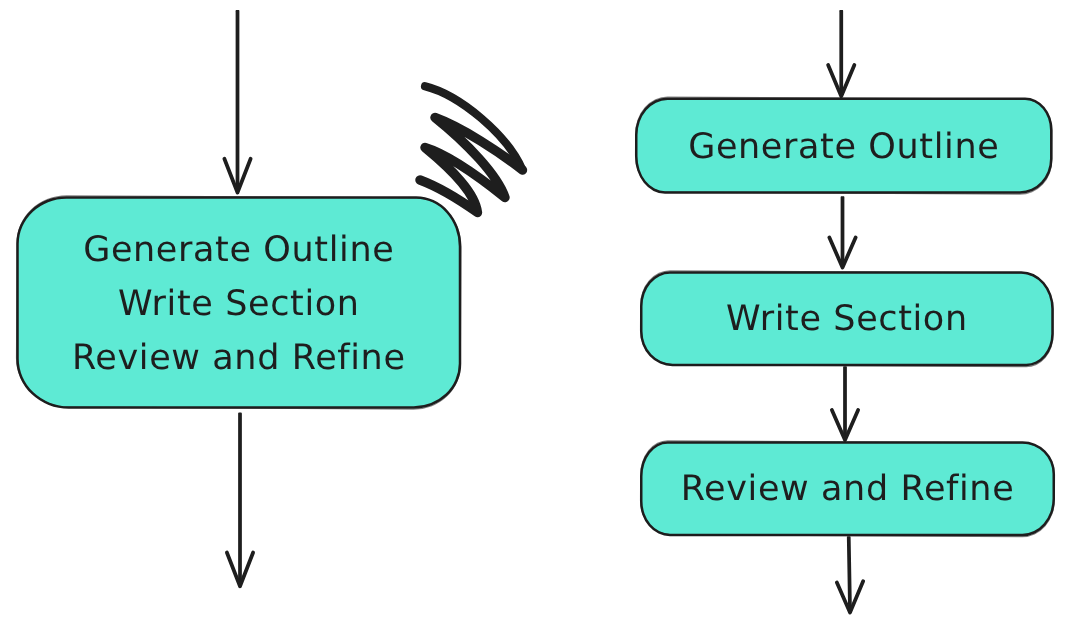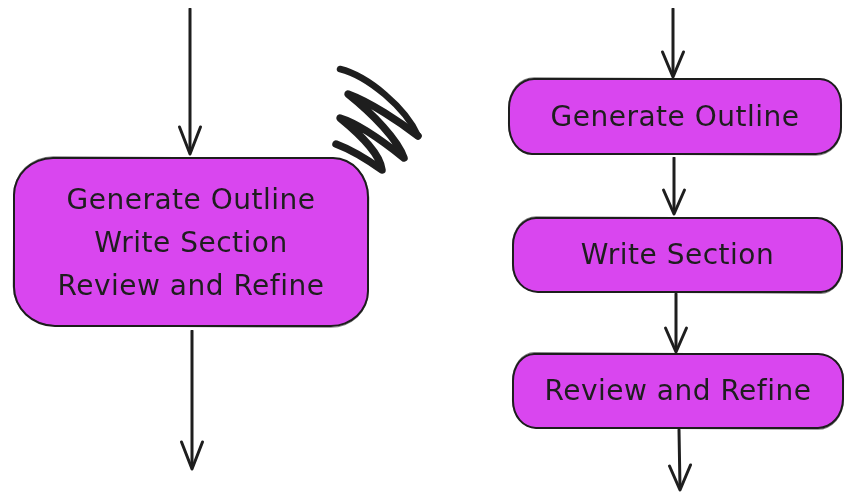--- a/index.html
+++ b/index.html
@@ -16,21 +16,21 @@
     font-family: "DejaVu Sans", "Liberation Sans", sans-serif;
     color: #1e1e1e;
   }
   .abs { position: absolute; }
 
   
   .node {
     position: absolute;
     box-sizing: border-box;
     border: 2.6px solid #1e1e1e;
-    background: #d946ef;
+    background: #5eead4;
     display: flex;
     flex-direction: column;
     align-items: center;
     justify-content: center;
     text-align: left;
   }
   .node::before {
     content: "";
     position: absolute;
     inset: -2px;

